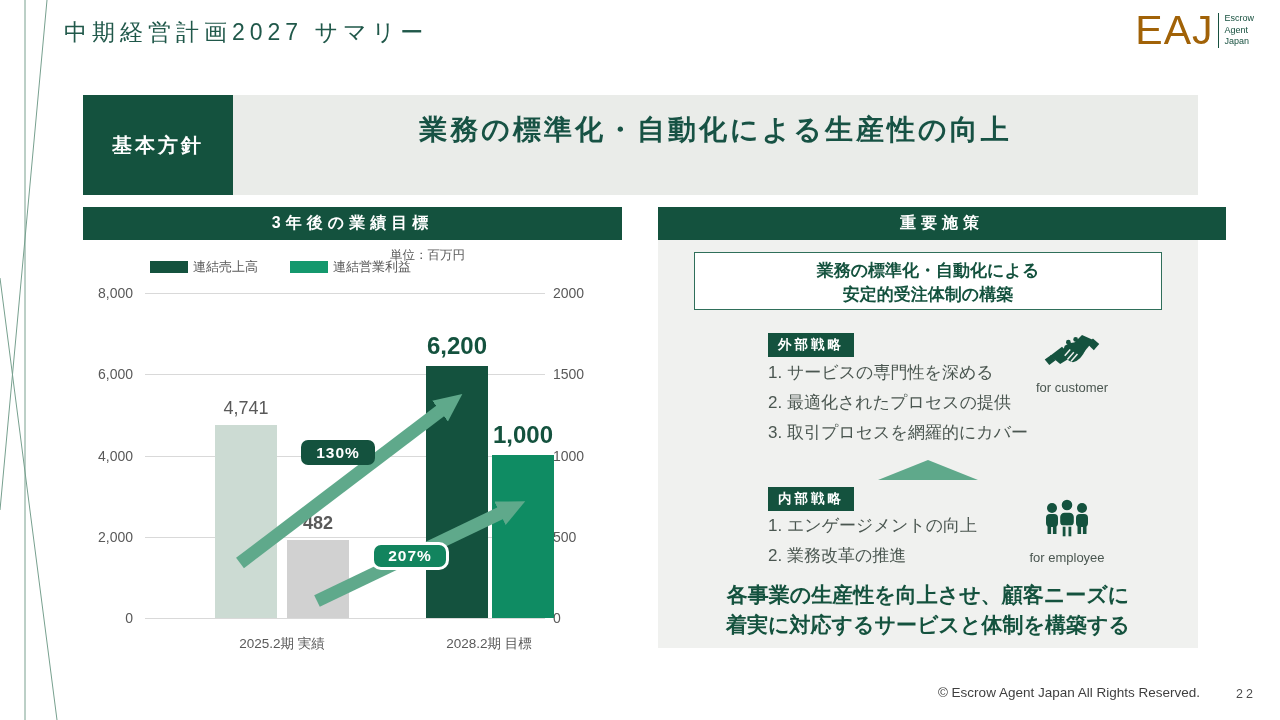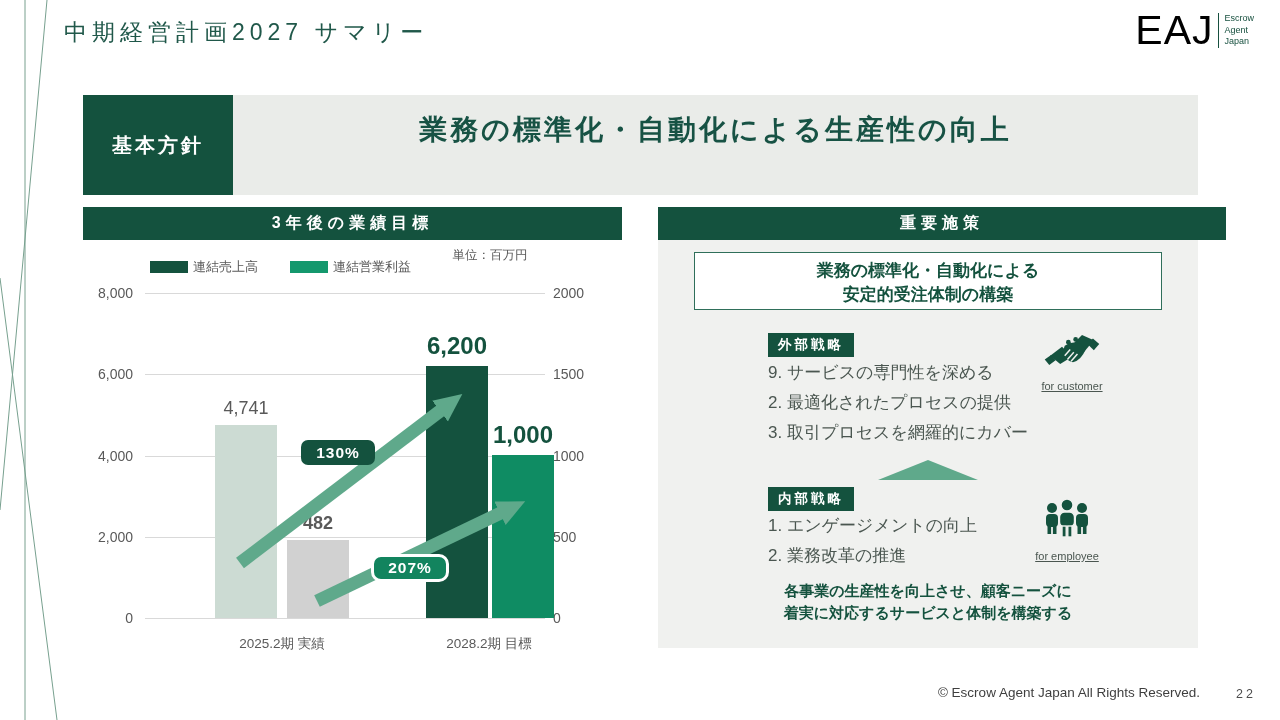--- a/index.html
+++ b/index.html
@@ -9,21 +9,21 @@
     font-family:"Liberation Sans", sans-serif; overflow:hidden;
   }
   
   .deco { position:absolute; left:0; top:0; }
   
   .slide-title {
     position:absolute; left:64px; top:17px; font-size:23px; font-weight:500;
     letter-spacing:5px; color:#20584a;text-align:center;
   }
   .logo { position:absolute; right:26px; top:10px; display:flex; align-items:center; }
-  .logo-acronym { font-size:41px; font-weight:500; color:#000000; letter-spacing:1px; line-height:1; }
+  .logo-acronym { font-size:41px; font-weight:500; color:#a16207; letter-spacing:1px; line-height:1; }
   .logo-text {
     margin-left:5px; padding-left:5px; border-left:1px solid #17503f;
     font-size:9px; color:#17503f; line-height:1.3; font-weight:500;
   }
   
   .banner-label {
     position:absolute; left:83px; top:95px; width:150px; height:100px;
     background:#14523e; color:#ffffff; font-size:20px; font-weight:bold;
     letter-spacing:3px; display:flex; align-items:center; justify-content:center;
   }
@@ -39,21 +39,21 @@
   }
   
   .panel-header {
     position:absolute; top:207px; height:33px; background:#14523e; color:#ffffff;
     font-size:16px; font-weight:bold; letter-spacing:5px;
     display:flex; align-items:center; justify-content:center;
   }
   .panel-header.left  { left:83px;  width:539px; }
   .panel-header.right { left:658px; width:568px; }
   
-  .unit-note { position:absolute; left:390px; top:247px; width:200px; text-align:center;
+  .unit-note { position:absolute; left:390px; top:247px; width:200px; text-align:left;
     font-size:12.5px; color:#595959; }
   .legend { position:absolute; left:150px; top:258px; display:flex; align-items:center; gap:32px; }
   .legend-entry { display:flex; align-items:center; gap:5px; }
   .legend-swatch { width:38px; height:12px; display:inline-block; }
   .legend-label { font-size:13px; color:#595959; }
   .plot { position:absolute; left:145px; top:293px; width:400px; height:325px; }
   .gridline { position:absolute; left:0; width:400px; height:1px; background:#d9d9d9; }
   .g0{top:0;} .g1{top:81px;} .g2{top:163px;} .g3{top:244px;} .g4{top:325px;}
   .y-axis { position:absolute; top:293px; width:48px; }
   .y-axis.left { left:85px; text-align:right; }
@@ -65,21 +65,21 @@
   .bar { position:absolute; bottom:0; left:0; width:62px; }
   .bar-label { position:absolute; left:50%; transform:translateX(-50%); white-space:nowrap; }
   .bar-label.muted { font-size:18px; color:#595959; }
   .bar-label.big { font-size:24px; font-weight:bold; color:#14523e; }
   .arrows { position:absolute; left:0; top:0; }
   .badge {
     position:absolute; display:flex; align-items:center; justify-content:center;
     color:#ffffff; font-weight:bold; font-size:15.5px; letter-spacing:1px;
   }
   .badge-130 { left:156px; top:147px; width:74px; height:25px; background:#14523e; border-radius:7px; }
-  .badge-207 { left:226px; top:261px; width:78px; height:28px; background:#12845e;
+  .badge-207 { left:226px; top:249px; width:78px; height:28px; background:#12845e;
     border:3px solid #ffffff; border-radius:10px; }
   .x-label { position:absolute; top:635px; transform:translateX(-50%);
     font-size:13.5px; color:#595959; white-space:nowrap; }
   .xl-0 { left:282px; } .xl-1 { left:489px; }
   
   .right-panel-bg { position:absolute; left:658px; top:240px; width:540px; height:408px; background:#f0f1ef; }
   .goal-box {
     position:absolute; left:694px; top:252px; width:468px; height:58px; background:#ffffff;
     border:1px solid #2f6f5a; text-align:center; padding-top:6px;
     font-size:17px; font-weight:bold; color:#14523e; line-height:1.4;
@@ -89,29 +89,29 @@
     letter-spacing:3px; padding:3px 10px;
   }
   .sl-external { left:768px; top:333px; }
   .sl-internal { left:768px; top:487px; }
   .strategy-list { position:absolute; list-style:none; font-size:17px; color:#4a5650; line-height:30px; }
   .list-external { left:768px; top:358px; }
   .list-internal { left:768px; top:511px; }
   .icon-block { position:absolute; text-align:center; }
   .ib-customer { left:1022px; top:334px; width:100px; }
   .ib-employee { left:1017px; top:498px; width:100px; }
-  .icon-caption { font-size:11px; color:#4a5650; margin-top:2px;text-decoration:underline; }
+  .icon-caption { font-size:13px; color:#4a5650; margin-top:2px; }
   .up-triangle {
     position:absolute; left:878px; top:460px; width:0; height:0;
     border-left:50px solid transparent; border-right:50px solid transparent;
     border-bottom:20px solid #5fa98b;
   }
   .panel-message {
     position:absolute; left:658px; top:580px; width:540px; text-align:center;
-    font-size:15px; font-weight:bold; color:#14523e; line-height:1.45;
+    font-size:21px; font-weight:bold; color:#14523e; line-height:1.45;
   }
   
   .copyright { position:absolute; right:80px; top:685px; font-size:13.5px; color:#3f3f3f; }
   .page-number { position:absolute; right:24px; top:687px; font-size:12.5px;
     letter-spacing:3px; color:#4d4d4d; }
 </style>
 </head>
 <body>
 
 <div class="slide">
@@ -214,21 +214,21 @@
 
   <div class="right-panel-bg"></div>
 
   <div class="goal-box">
     <div>業務の標準化・自動化による</div>
     <div>安定的受注体制の構築</div>
   </div>
 
   <div class="strategy-label sl-external">外部戦略</div>
   <ul class="strategy-list list-external">
-    <li>9. サービスの専門性を深める</li>
+    <li>1. サービスの専門性を深める</li>
     <li>2. 最適化されたプロセスの提供</li>
     <li>3. 取引プロセスを網羅的にカバー</li>
   </ul>
 
   <div class="icon-block ib-customer">
     <svg width="60" height="40" viewBox="0 0 64 44">
       <g fill="#14523e">
         <polygon points="2,28 9,23 14,29 7,34"></polygon>
         <polygon points="8,24 21,14 32,25 19,33"></polygon>
         <polygon points="62,11 55,5 49,11 56,18"></polygon>

